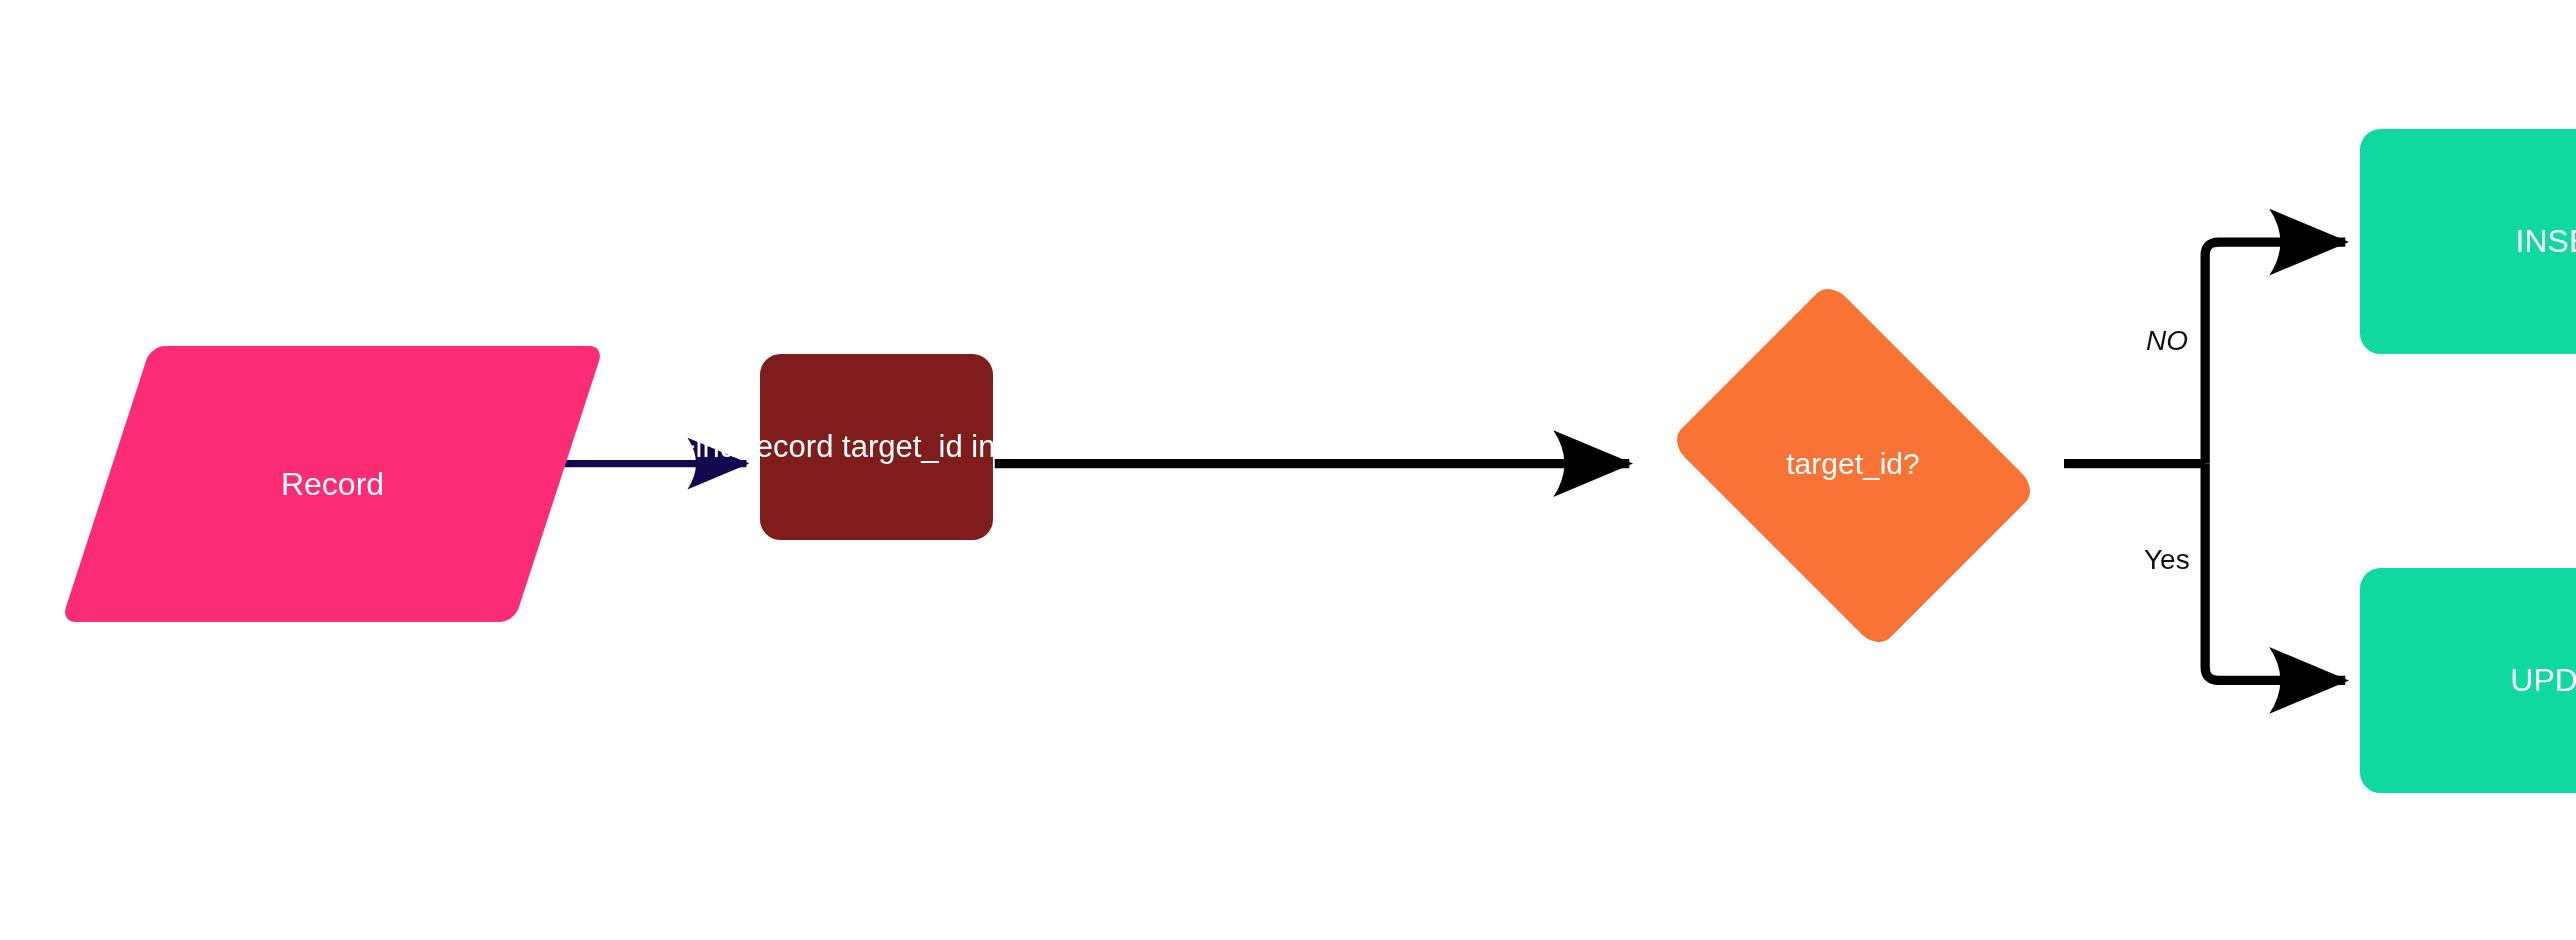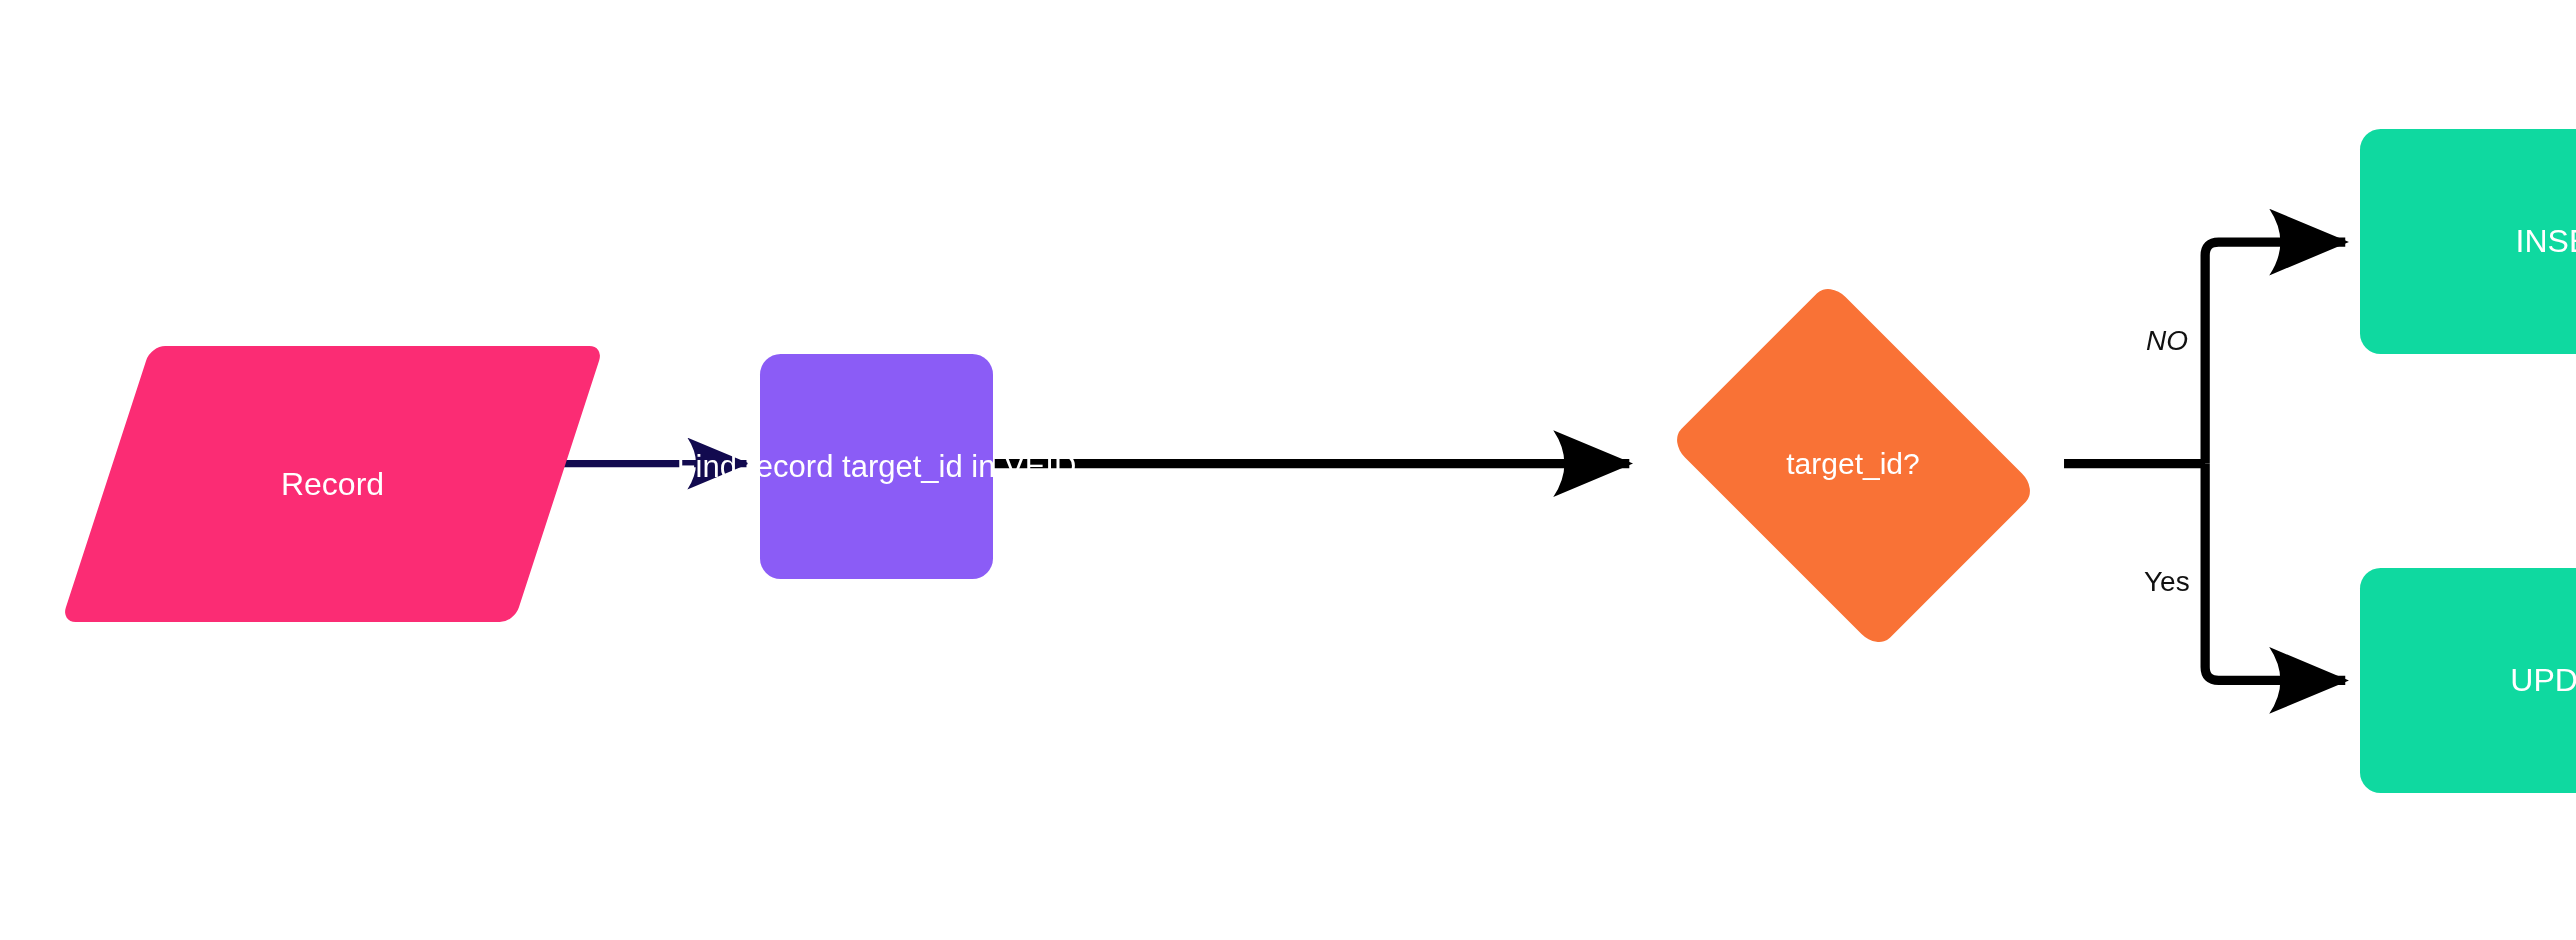--- a/index.html
+++ b/index.html
@@ -66,22 +66,22 @@
   }
 
   
   .rect {
     border-radius: 20.6px;
   }
   #node-find {
     left: 760px;
     top: 354px;
     width: 233px;
-    height: 225px;
-    background: #8b5cf6;
+    height: 186px;
+    background: #7f1d1d;
   }
   #node-find .node-label { font-size: 31px; }
 
   #node-insert {
     left: 2360px;
     top: 129px;
     width: 428px;
     height: 225px;
     background: #0fd9a0;
   }
@@ -131,21 +131,21 @@
     white-space: nowrap;
     z-index: 3;
   }
   #edge-label-no {
     left: 2146px;
     top: 325px;
     font-style: italic;
   }
   #edge-label-yes {
     left: 2144px;
-    top: 566px;
+    top: 544px;
     text-align: right;
   }
 </style>
 </head>
 <body>
 
 <div id="canvas">
 
   <svg id="edges" viewBox="0 0 7179 1825" width="3699" height="940" xmlns="http://www.w3.org/2000/svg">
     <defs>

